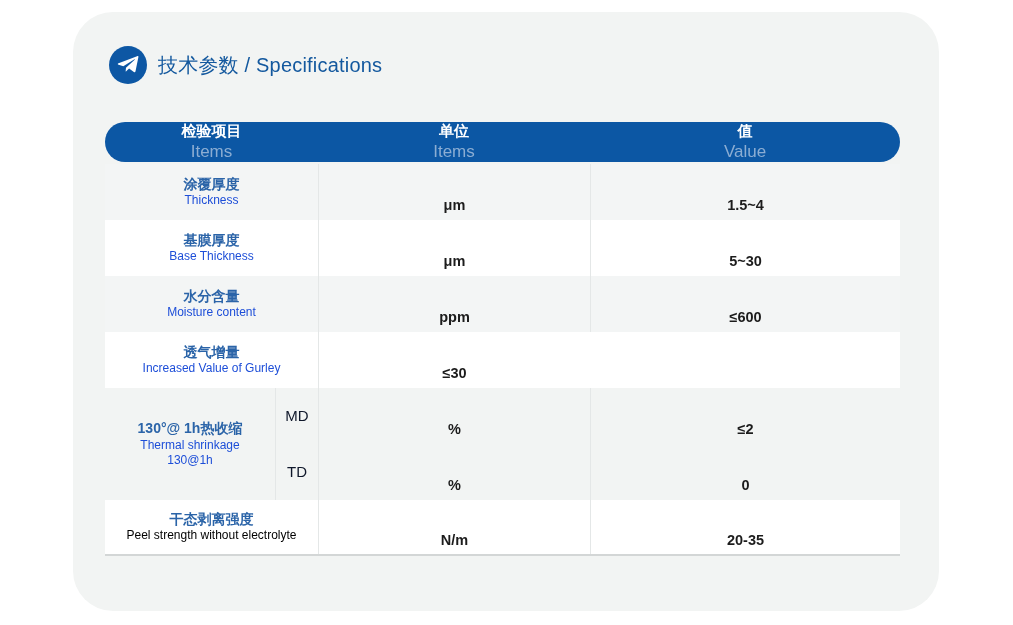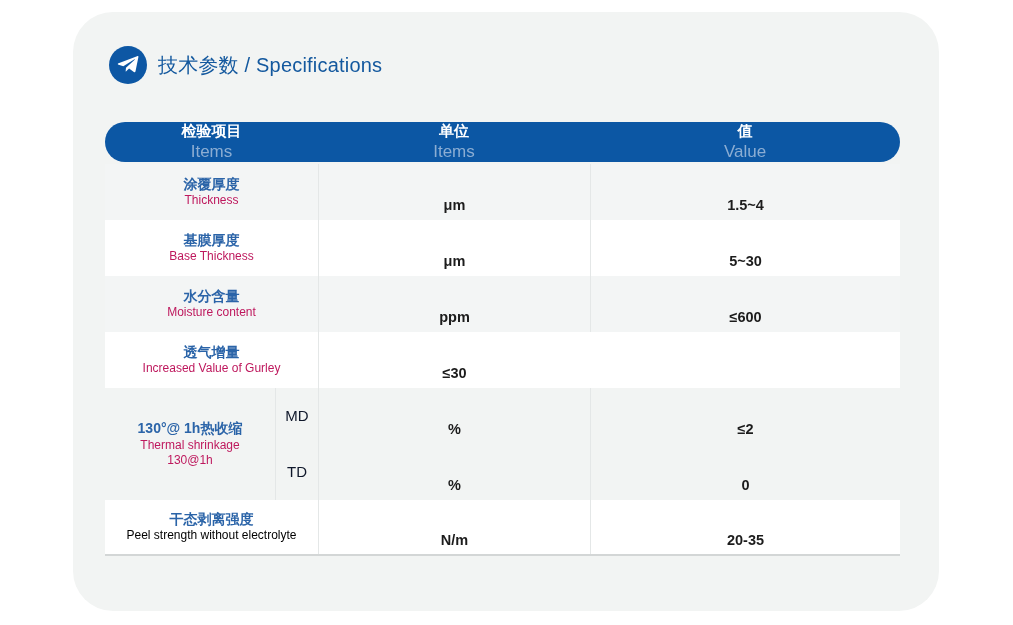--- a/index.html
+++ b/index.html
@@ -67,21 +67,21 @@
     height:112px;
   }
   .cell {
     display:flex; flex-direction:column;
     align-items:center; justify-content:center;
     line-height:1.3;
     text-align:center;
   }
   .cell.bordered { border-left:1.5px solid #e4e7e7; }
   .item-zh { font-size:14px; font-weight:bold; color:#2b64a8; }
-  .item-en { font-size:12px; color:#be185d; }
+  .item-en { font-size:12px; color:#1d4ed8; }
   .item-en.strong { color:#000000; }
   .plain { font-size:14.5px; font-weight:600; color:#1c1c1c;margin-top:26px; }
   .dir { font-size:15px; font-weight:500; color:#0f172a; }
   .span2 { grid-row:1 / 3; }
   .table-bottom { border-bottom:2px solid #d3d6d6; }
 </style>
 </head>
 <body>
 
 <div class="card">

